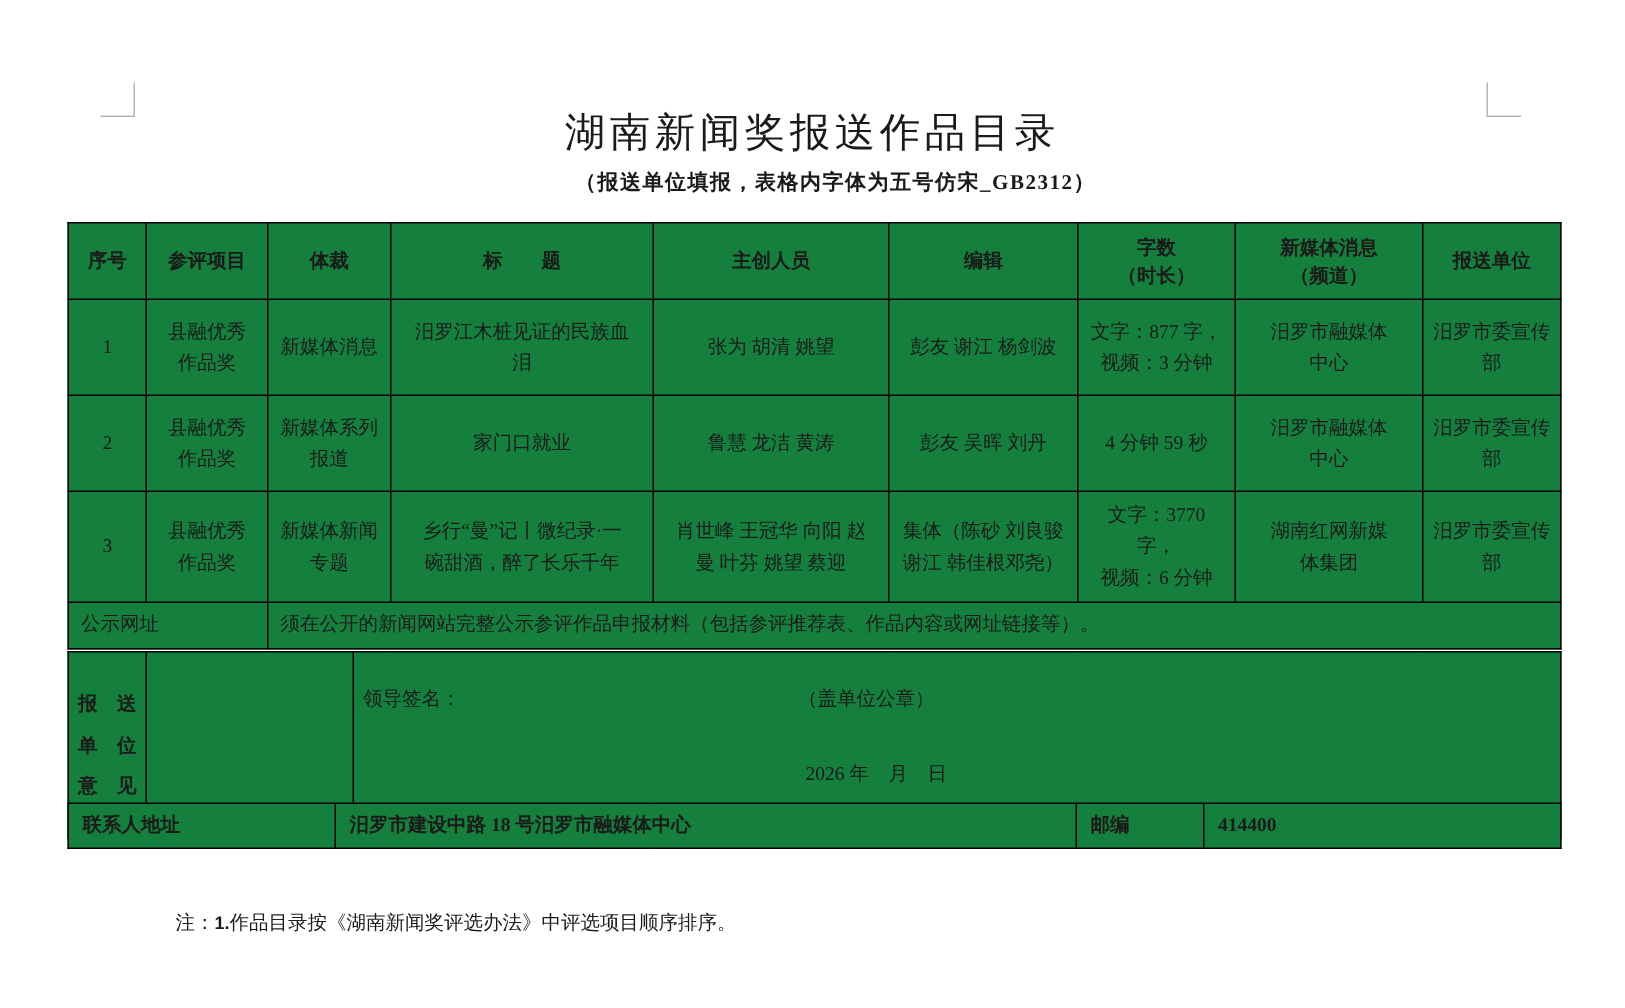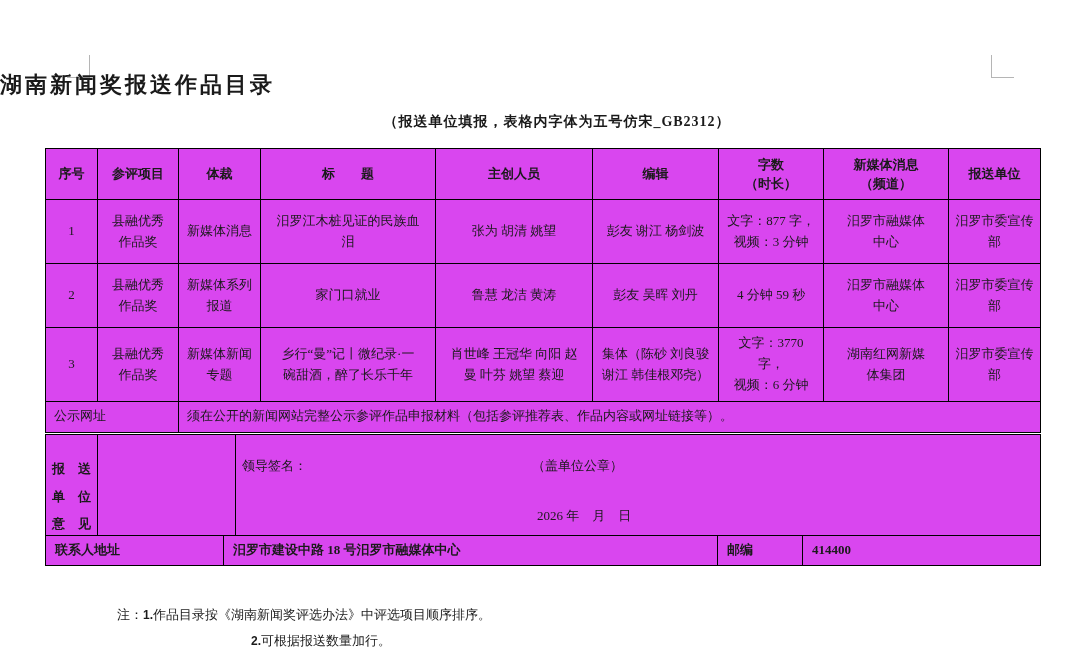--- a/index.html
+++ b/index.html
@@ -7,29 +7,29 @@
   .page {
     position:relative; width:1083px; height:672px; background:#ffffff;
     font-family:"Liberation Serif","DejaVu Serif",serif; color:#1a1a1a;
     overflow:hidden;
   }
   .corner { position:absolute; width:23px; height:23px; }
   .corner-tl { left:67px; top:55px; border-right:1px solid #b5b5b5; border-bottom:1px solid #b5b5b5; }
   .corner-tr { left:991px; top:55px; border-left:1px solid #b5b5b5; border-bottom:1px solid #b5b5b5; }
 
   .doc-title {
-    position:absolute; top:70px; left:0; width:100%; 
-    font-size:22px; font-weight:bold; letter-spacing:3px;
+    position:absolute; top:70px; left:0; width:100%; text-align:center;
+    font-size:27px; font-weight:normal; letter-spacing:3px;
   }
   .doc-subtitle {
     position:absolute; top:113px; left:0; width:100%; text-align:center;
     font-size:14px; font-weight:bold; letter-spacing:1px;padding-left:31px;
   }
 
-  table { border-collapse:collapse; table-layout:fixed; position:absolute; left:45px; background:#d946ef; }
+  table { border-collapse:collapse; table-layout:fixed; position:absolute; left:45px; background:#15803d; }
   td, th {
     border:1px solid #000; padding:1px 6px; font-size:13px; font-weight:normal;
     text-align:center; vertical-align:middle; white-space:pre-line; line-height:1.6;
     overflow:hidden;
   }
   .tableA { top:148px; width:995px; }
   .tableA th { font-weight:bold; line-height:1.5; }
   .rowHead { height:51px; }
   .row1, .row2 { height:64px; }
   .row3 { height:74px; }
@@ -182,18 +182,15 @@
       <td>邮编</td>
       <td>414400</td>
     </tr>
   </tbody>
     </table>
 
   <div class="notes">
     <div>
       <span>注：</span><span class="note-num">1.</span><span>作品目录按《湖南新闻奖评选办法》中评选项目顺序排序。</span>
     </div>
-    <div class="note-line2">
-      <span class="note-num">2.</span><span>可根据报送数量加行。</span>
-    </div>
   </div>
 
 </div>
 
 </body></html>

